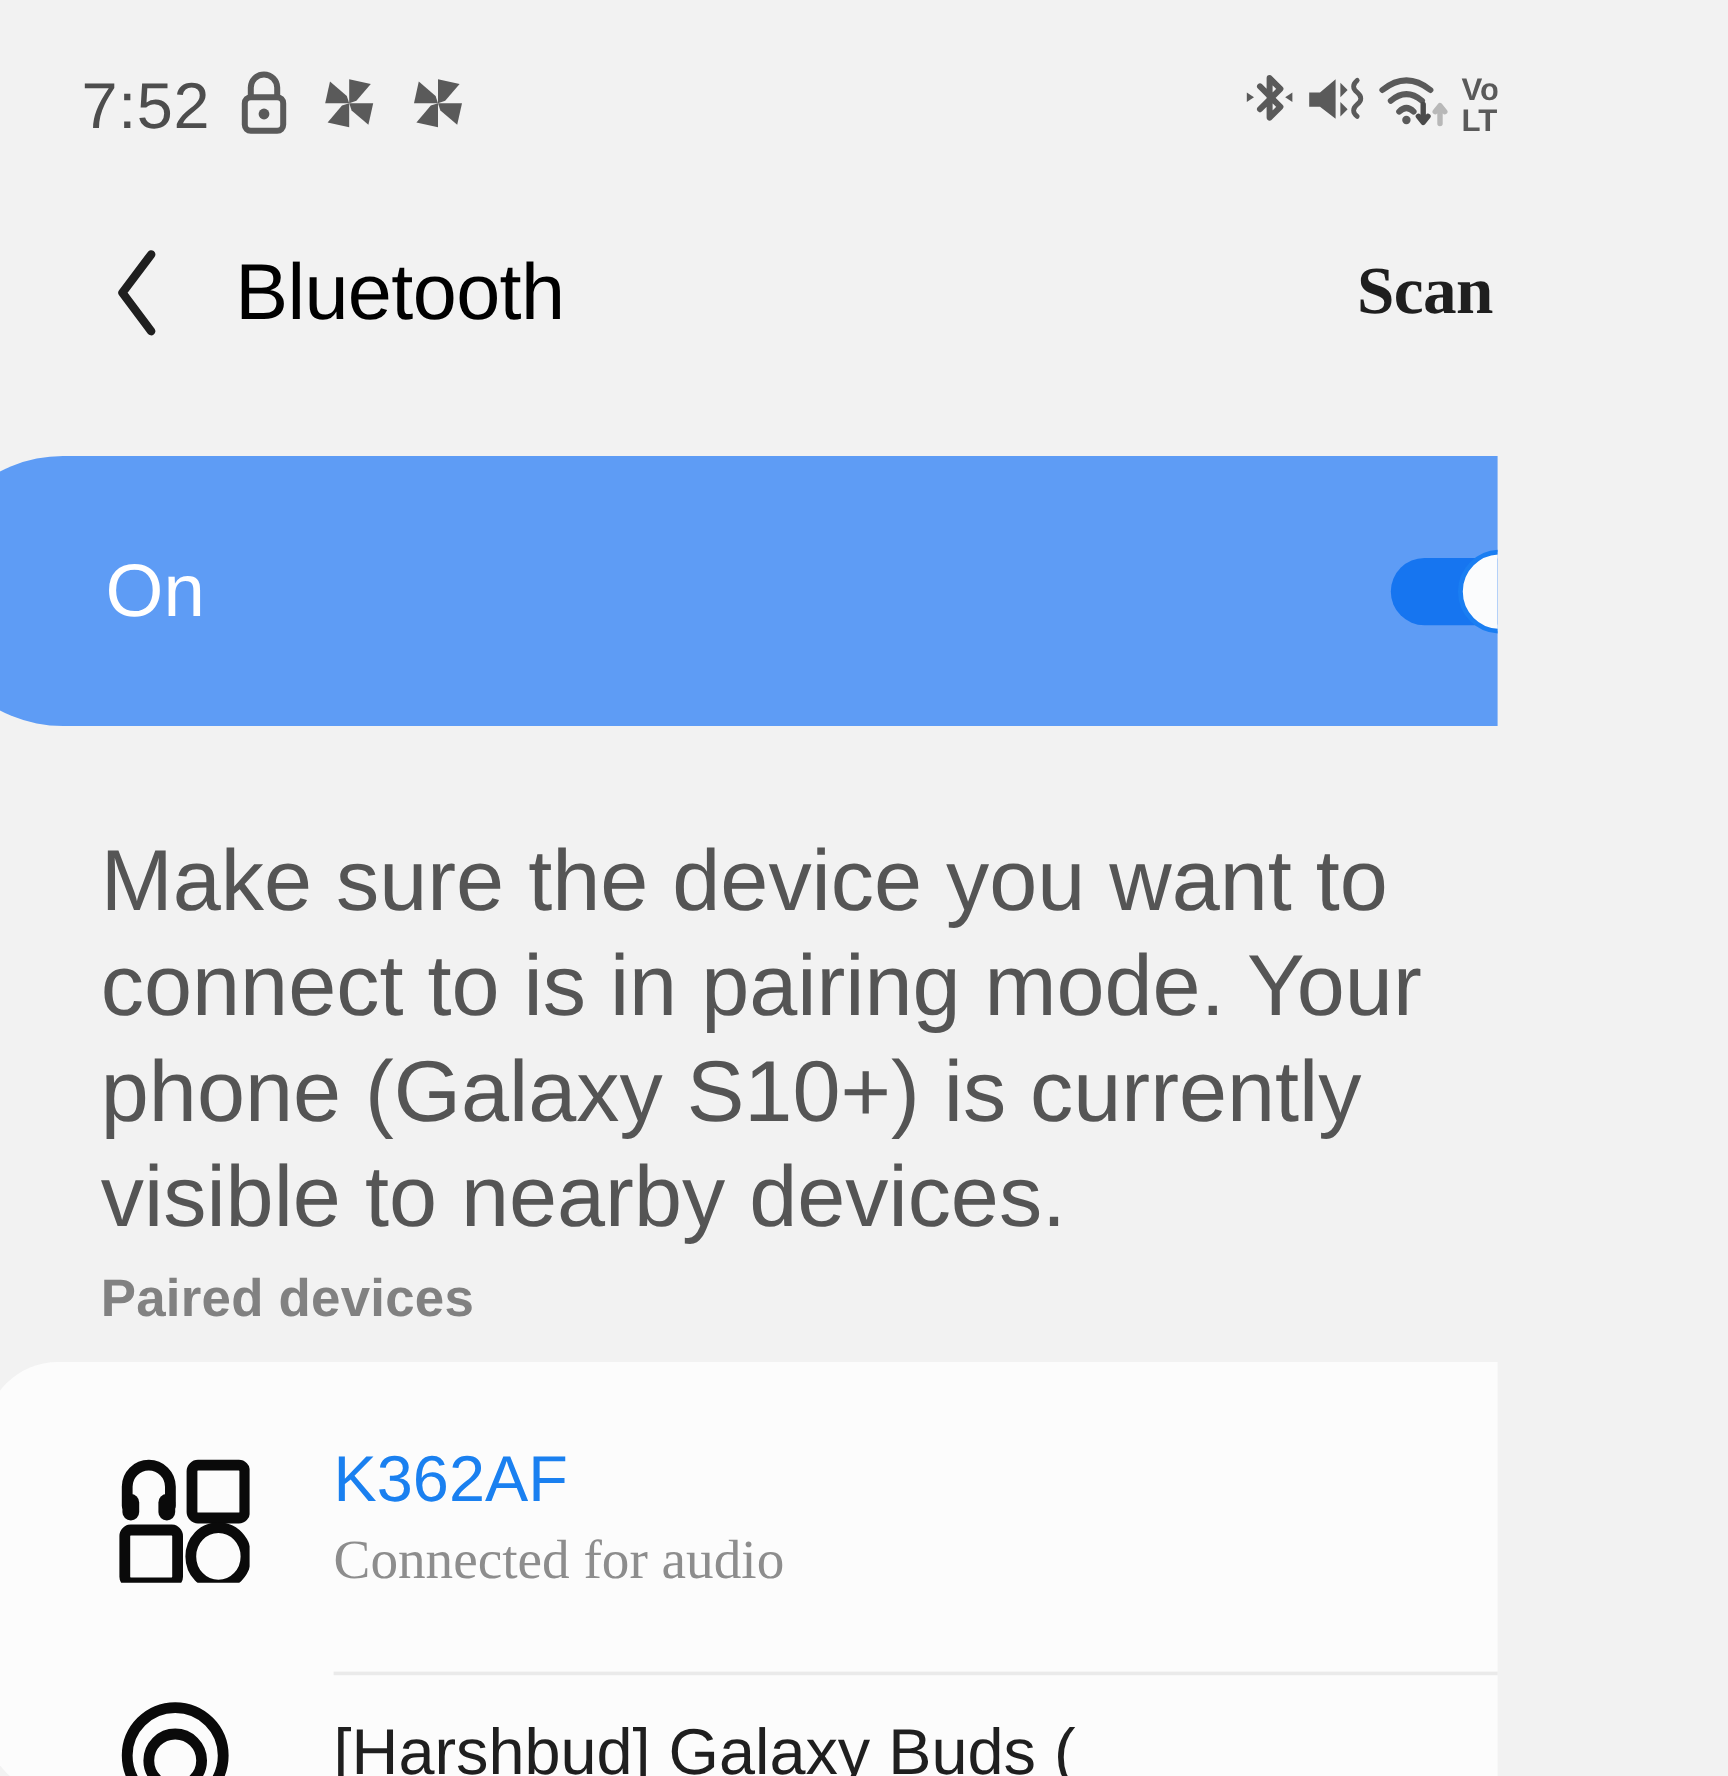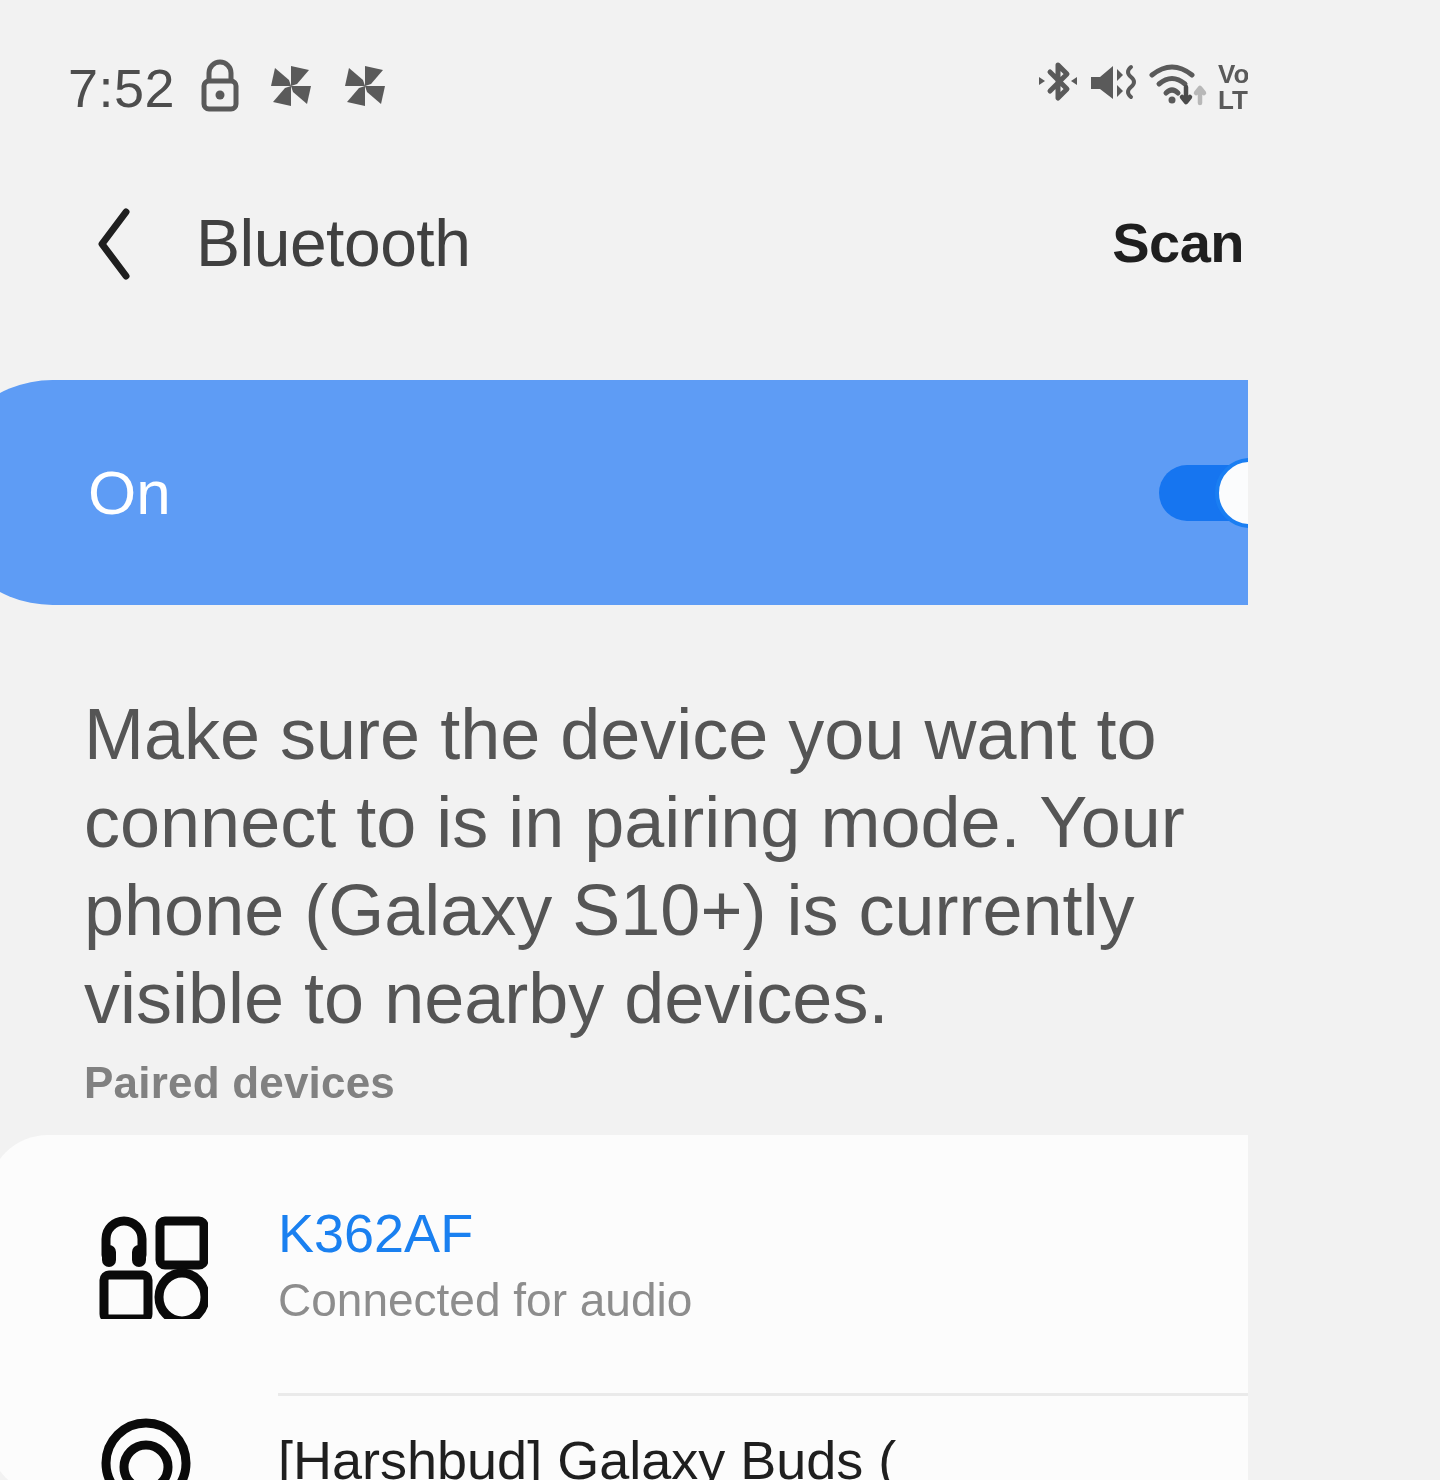--- a/index.html
+++ b/index.html
@@ -15,24 +15,24 @@
   .statusbar { position:absolute; top:0; left:0; width:1440px; height:150px; }
   .sb-left { position:absolute; left:68px; top:58px; display:flex; align-items:center; gap:22px; }
   .sb-clock { font-size:54px; color:#4d4d4d; font-weight:400; letter-spacing:0.5px; line-height:1; }
   .sb-right { position:absolute; right:60px; top:58px; display:flex; align-items:center; gap:6px; }
   .sb-icon { display:block; }
 
   
   .actionbar { position:absolute; top:178px; left:0; width:1440px; height:150px; }
   .back-btn { position:absolute; left:78px; top:18px; width:76px; height:100px;
               display:flex; align-items:center; justify-content:center; }
-  .page-title { position:absolute; left:196px; top:15px; font-size:66px; color:#404040;
+  .page-title { position:absolute; left:196px; top:15px; font-size:66px; color:#000000;
                 font-weight:400; line-height:100px; letter-spacing:-0.5px; }
   .scan-btn { position:absolute; right:196px; top:15px; font-size:56px; color:#1f1f1f;
-              font-weight:700; line-height:100px; letter-spacing:-0.5px; }
+              font-weight:700; line-height:100px; letter-spacing:-0.5px;font-family:Liberation Serif, serif; }
   .more-btn { position:absolute; right:100px; top:32px; width:64px; height:76px;
               display:flex; flex-direction:column; align-items:center; justify-content:space-between; padding:4px 0; }
   .dot { width:11px; height:11px; border-radius:50%; background:#1f1f1f; }
 
   
   .toggle-bar { position:absolute; left:-60px; top:380px; width:1500px; height:225px;
                 background:#5e9cf5; border-radius:113px; display:flex; align-items:center; }
   .toggle-label { position:absolute; left:148px; font-size:62px; color:#ffffff; font-weight:400;text-align:center; }
   .switch { position:absolute; right:155px; width:126px; height:70px; }
   .switch-track { position:absolute; left:0; top:7px; width:112px; height:56px;
@@ -49,21 +49,21 @@
                     color:#818181; font-weight:700; letter-spacing:0.2px; }
 
   
   .device-card { position:absolute; left:-12px; top:1135px; width:1466px; height:360px;
                  background:#fcfcfc; border-radius:60px; overflow:hidden; }
   .device-row { position:relative; height:258px; display:flex; align-items:center; }
   .device-row.partial { height:100px; }
   .device-icon-wrap { position:absolute; left:110px; width:110px; height:110px; }
   .device-text { position:absolute; left:290px; }
   .device-name { font-size:54px; color:#1a80f0; font-weight:400; line-height:72px; }
-  .device-status { font-size:46px; color:#8d8d8d; font-weight:400; line-height:62px; margin-top:0; }
+  .device-status { font-size:46px; color:#8d8d8d; font-weight:400; line-height:62px; margin-top:0;font-family:Liberation Serif, serif; }
   .device-divider-v { position:absolute; right:184px; top:62px; width:3px; height:132px; background:#dedede; }
   .gear-wrap { position:absolute; right:68px; width:88px; height:88px; top:50%; transform:translateY(-50%);
                display:flex; align-items:center; justify-content:center; }
   .row-divider { position:absolute; left:290px; width:1042px; height:3px; background:#eaeaea; top:258px; }
   .device-name-partial { font-size:54px; color:#1f1f1f; font-weight:400; }
 </style>
 </head>
 <body>
 
 <div class="screen">

